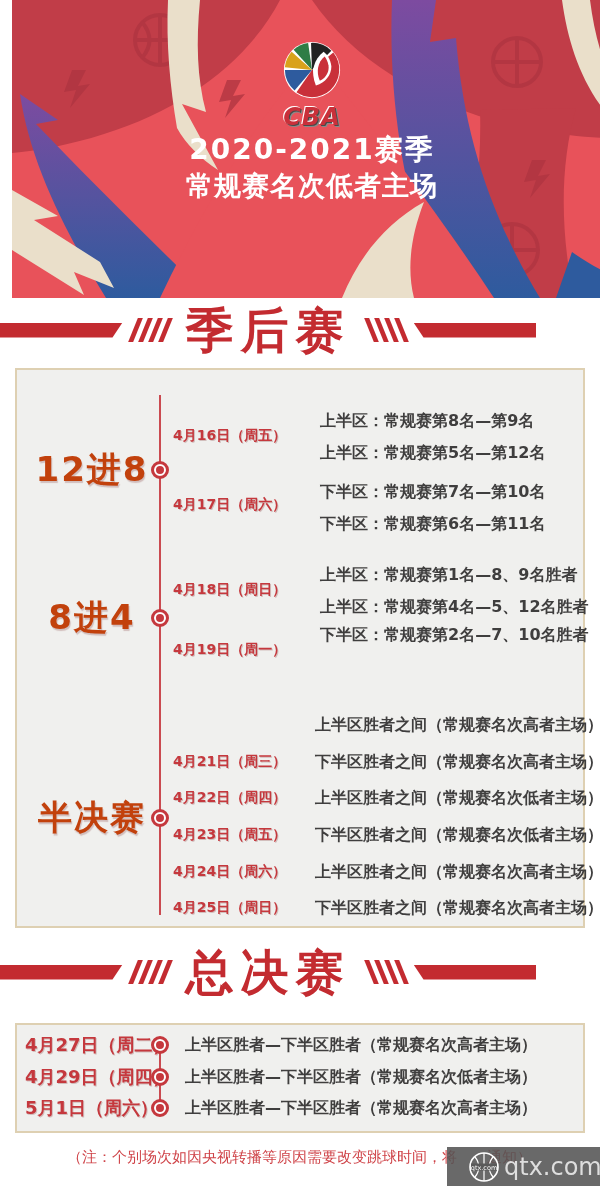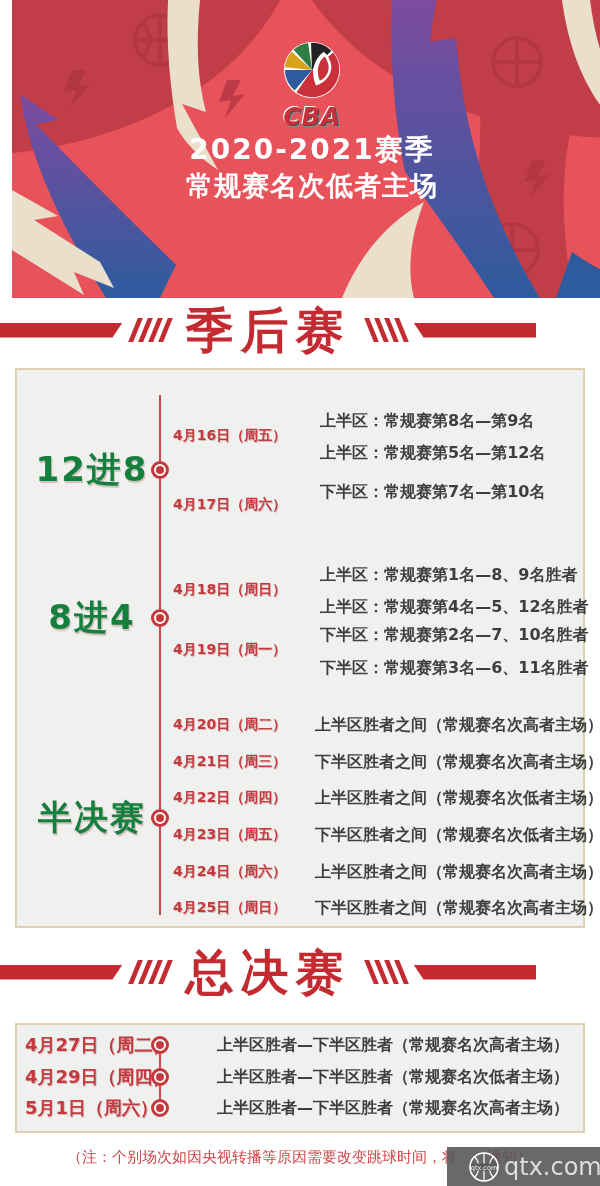--- a/index.html
+++ b/index.html
@@ -54,21 +54,21 @@
   .vline{position:absolute;width:2px;background:#ca4a50;}
   .dot{
     position:absolute;width:8px;height:8px;border-radius:50%;
     background:#c5383d;border:2px solid #ffffff;outline:3px solid #c5383d;
     transform:translate(-50%,-50%);
   }
 
   .stage{
     position:absolute;left:10px;width:130px;text-align:center;
     transform:translateY(-50%);
-    font-size:34px;font-weight:900;color:#15803d;letter-spacing:2px;
+    font-size:34px;font-weight:900;color:#c2410c;letter-spacing:2px;
     text-shadow:1px 2px 1px rgba(120,40,40,.25);white-space:nowrap;
   }
   .pdate{
     position:absolute;left:156px;transform:translateY(-50%);
     font-size:14px;font-weight:900;color:#c5383d;white-space:nowrap;
     text-shadow:1px 1px 0 rgba(120,40,40,.25);
   }
   .pdesc{
     position:absolute;left:303px;transform:translateY(-50%);
     font-size:16px;font-weight:700;color:#3f3e3e;white-space:nowrap;
@@ -77,21 +77,21 @@
   .pdesc.semi{left:298px;}
 
   
   .fdate{
     position:absolute;left:8px;width:128px;text-align:right;transform:translateY(-50%);
     font-size:18px;font-weight:900;color:#c5383d;white-space:nowrap;
     text-shadow:1px 1px 0 rgba(120,40,40,.25);
   }
   .fdesc{
     position:absolute;left:168px;transform:translateY(-50%);
-    font-size:16px;font-weight:700;color:#3f3e3e;white-space:nowrap;margin-left:32px;
+    font-size:16px;font-weight:700;color:#3f3e3e;white-space:nowrap;
   }
 
   
   .note{
     position:absolute;left:0;top:1148px;width:532px;text-align:right;
     font-size:15px;font-weight:400;color:#cf4348;white-space:nowrap;
   }
   .note .gap{display:inline-block;width:30px;}
   .watermark{
     position:absolute;left:447px;top:1147px;width:162px;height:39px;
@@ -189,34 +189,33 @@
   <div class="panel panel-playoffs">
     <div class="vline" style="left:142px;top:25px;height:520px;"></div>
 
     <span class="stage" style="top:100px">12进8</span>
     <span class="dot" style="left:143px;top:100px"></span>
     <span class="pdate" style="top:66px">4月16日（周五）</span>
     <span class="pdesc" style="top:51px">上半区：常规赛第8名—第9名</span>
     <span class="pdesc" style="top:83px">上半区：常规赛第5名—第12名</span>
     <span class="pdate" style="top:135px">4月17日（周六）</span>
     <span class="pdesc" style="top:122px">下半区：常规赛第7名—第10名</span>
+    <span class="pdesc" style="top:154px">下半区：常规赛第6名—第11名</span>
 
     <span class="stage" style="top:248px">8进4</span>
     <span class="dot" style="left:143px;top:248px"></span>
     <span class="pdate" style="top:220px">4月18日（周日）</span>
     <span class="pdesc" style="top:205px">上半区：常规赛第1名—8、9名胜者</span>
     <span class="pdesc" style="top:237px">上半区：常规赛第4名—5、12名胜者</span>
     <span class="pdate" style="top:280px">4月19日（周一）</span>
     <span class="pdesc" style="top:265px">下半区：常规赛第2名—7、10名胜者</span>
-    <span class="pdesc" style="top:298px">下半区：常规赛第3名—6、11名胜者</span>
 
     <span class="stage" style="top:448px">半决赛</span>
     <span class="dot" style="left:143px;top:448px"></span>
 
-    <span class="pdate" style="top:355px">4月20日（周二）</span>
     <span class="pdesc semi" style="top:355px">上半区胜者之间（常规赛名次高者主场）</span>
     <span class="pdate" style="top:392px">4月21日（周三）</span>
     <span class="pdesc semi" style="top:392px">下半区胜者之间（常规赛名次高者主场）</span>
     <span class="pdate" style="top:428px">4月22日（周四）</span>
     <span class="pdesc semi" style="top:428px">上半区胜者之间（常规赛名次低者主场）</span>
     <span class="pdate" style="top:465px">4月23日（周五）</span>
     <span class="pdesc semi" style="top:465px">下半区胜者之间（常规赛名次低者主场）</span>
     <span class="pdate" style="top:502px">4月24日（周六）</span>
     <span class="pdesc semi" style="top:502px">上半区胜者之间（常规赛名次高者主场）</span>
     <span class="pdate" style="top:538px">4月25日（周日）</span>

